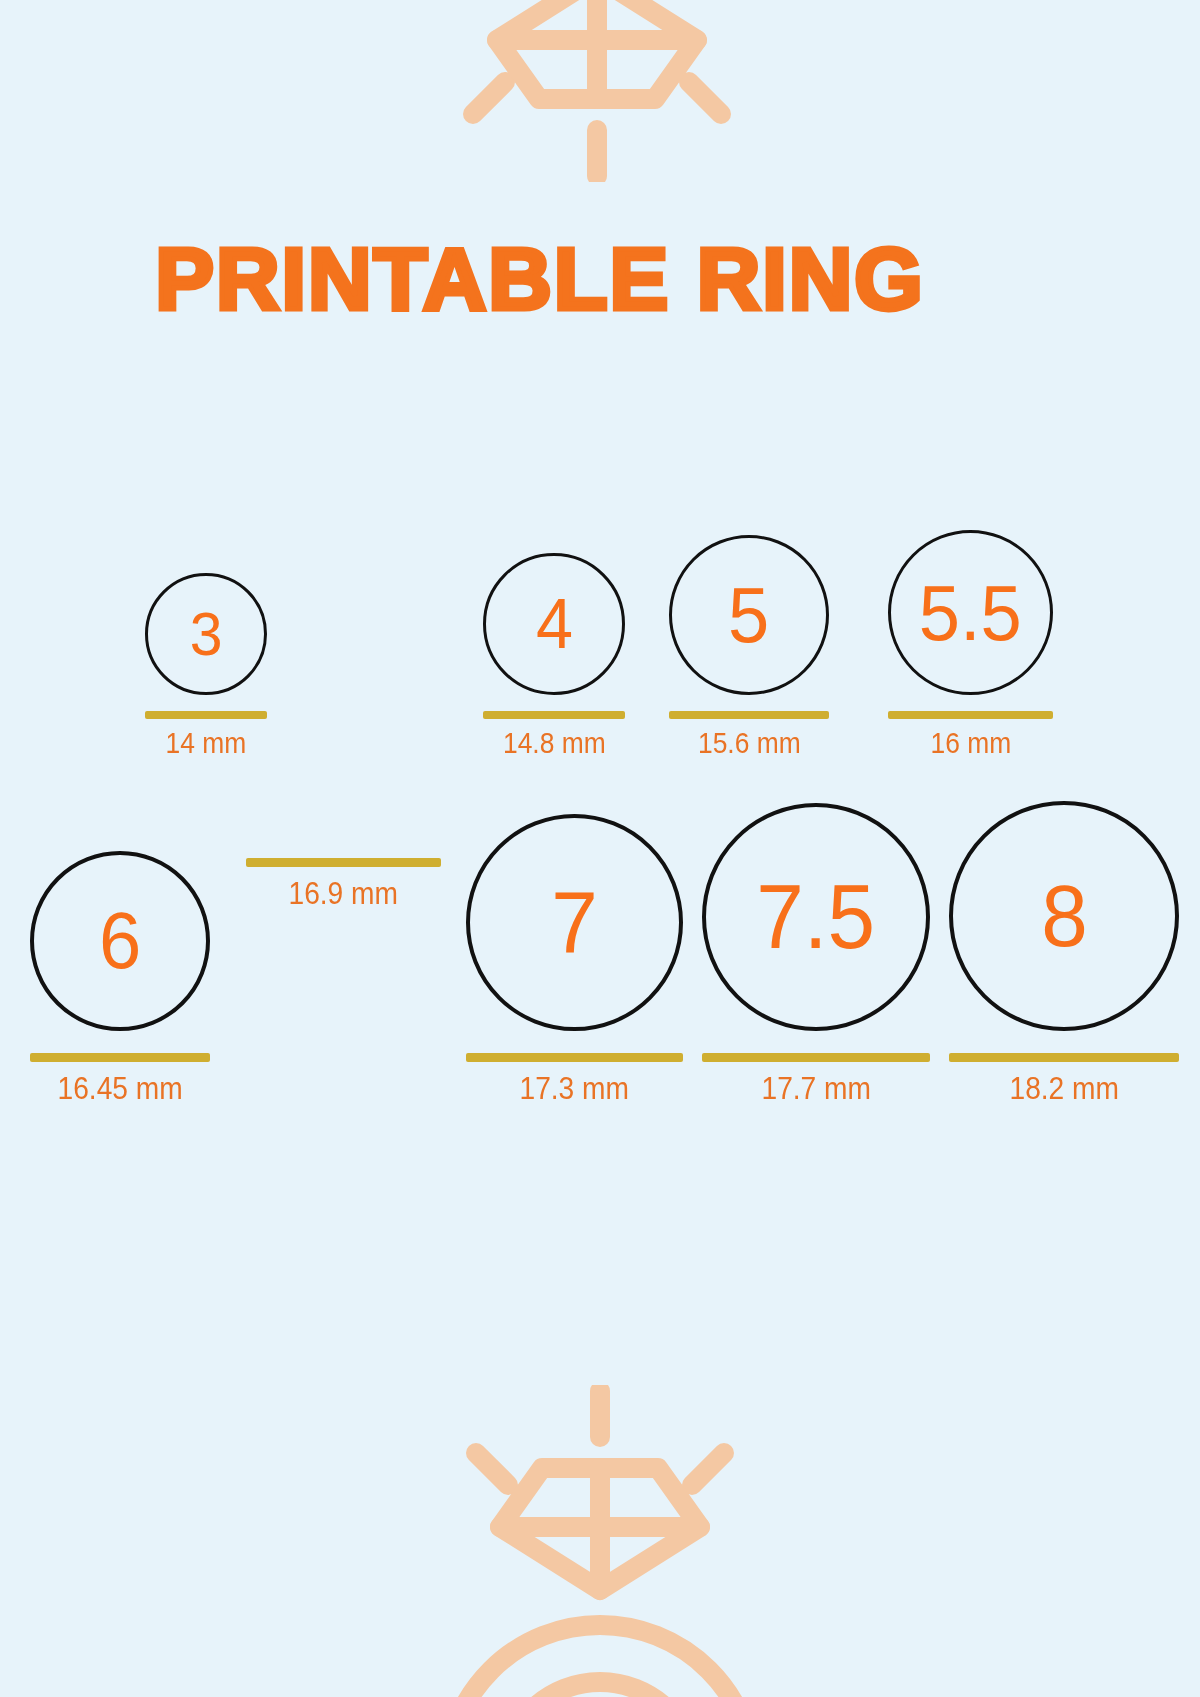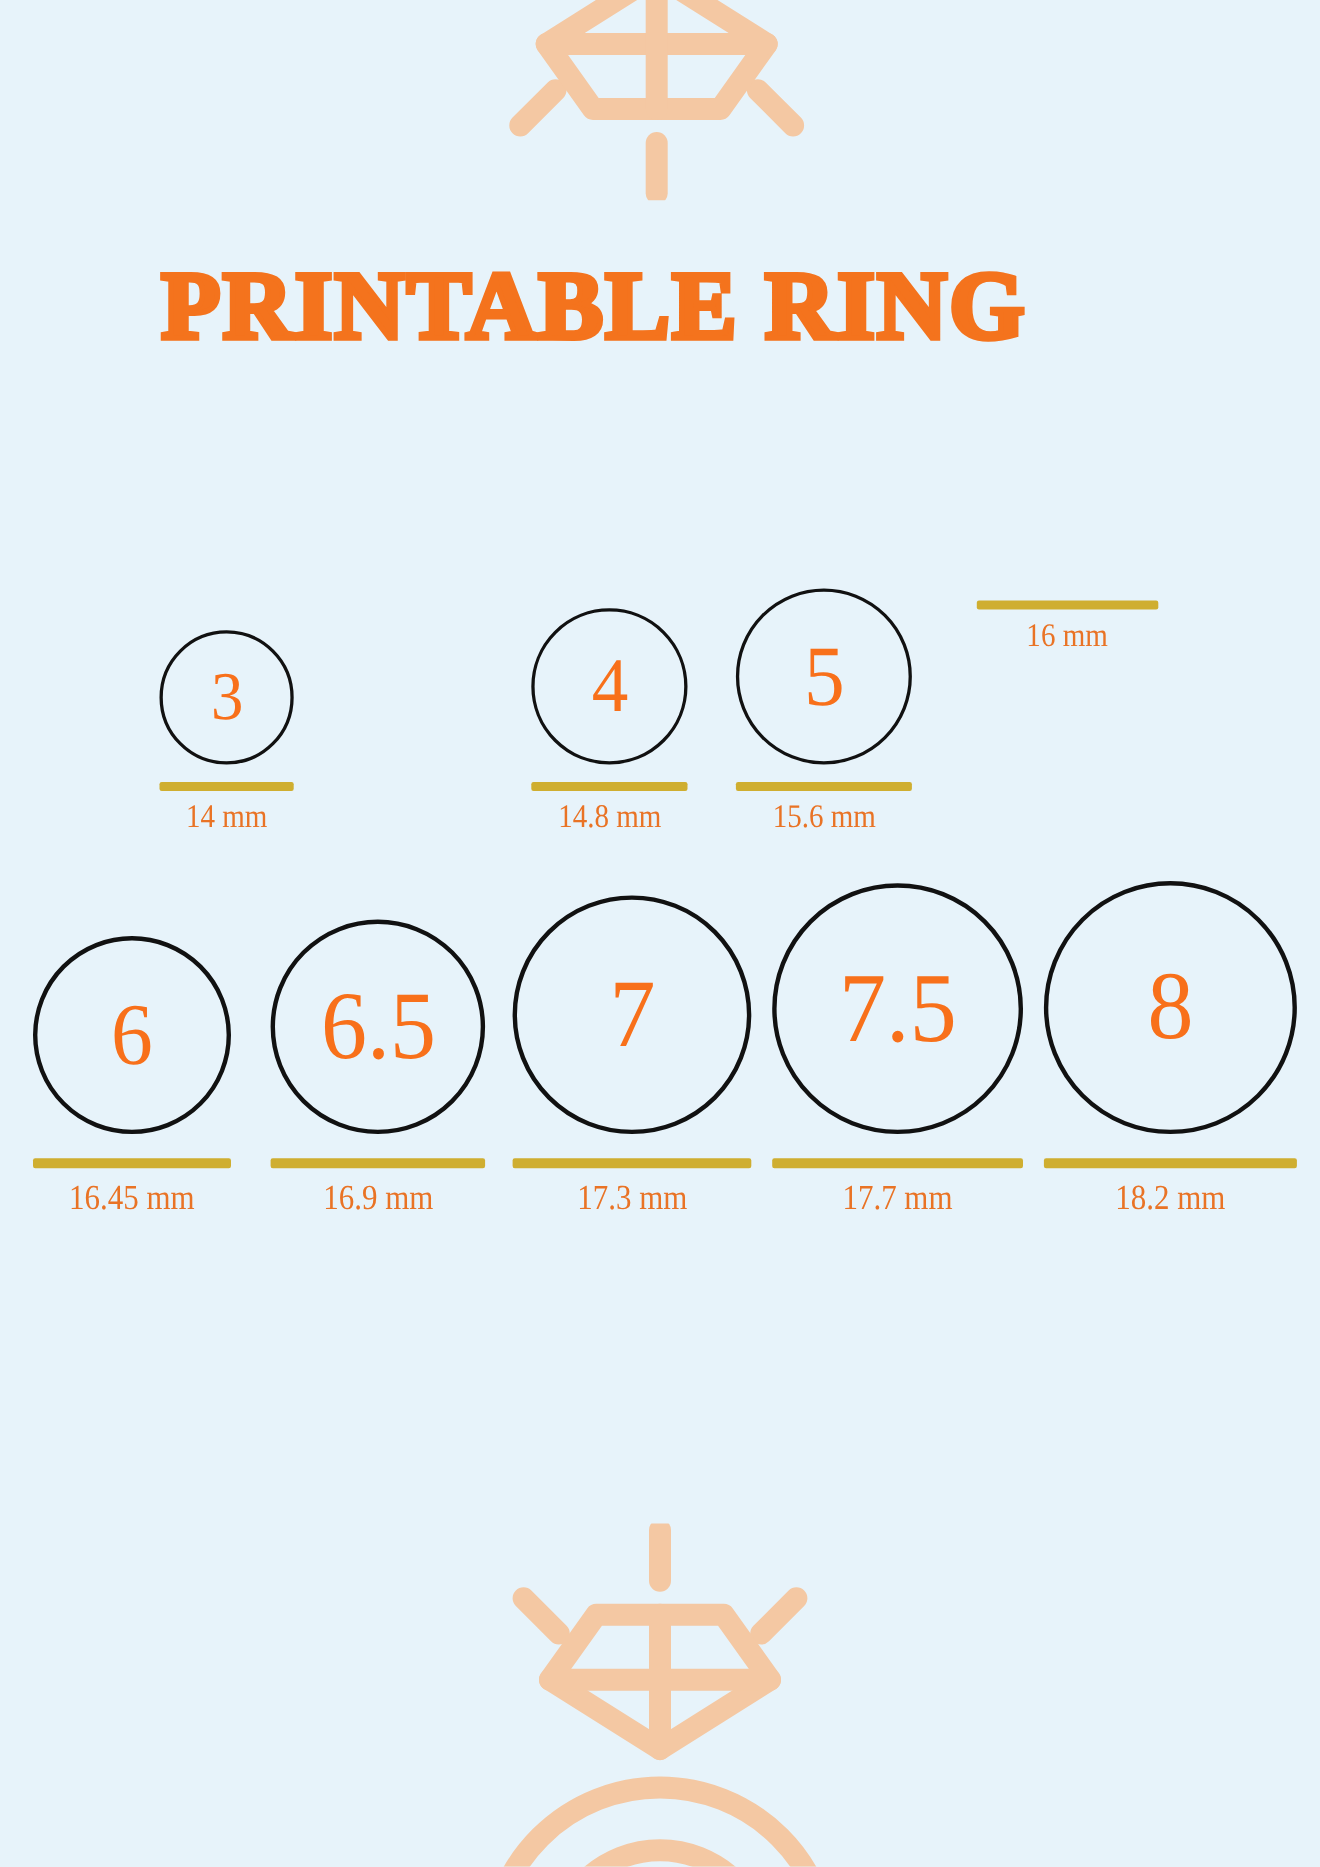--- a/index.html
+++ b/index.html
@@ -2,21 +2,21 @@
 <html><head>
 <meta charset="utf-8">
 <style>
   html,body{margin:0;padding:0;background:#E7F3FA;}
   .page{
     position:relative;
     width:1200px;
     height:1697px;
     background:#E7F3FA;
     overflow:hidden;
-    font-family:Liberation Serif, serif;
+    font-family:Liberation Sans, sans-serif;
   }
   
   .ring-icon{position:absolute;pointer-events:none;}
   .ring-icon svg{display:block;}
   .icon-top{left:447px;top:-438px;transform:scale(-1,-1);}
   .icon-bottom{left:450px;top:1385px;}
   
   .title{
     position:absolute;
     left:-60px;top:234px;width:1200px;
@@ -127,36 +127,36 @@
 
   <div class="group g4 r1">
     <div class="circle">
       <span class="num">5</span>
     </div>
     <div class="bar"></div>
     <div class="mm">15.6 mm</div>
   </div>
 
   <div class="group g5 r1">
+    <div class="circle">
+      <span class="num">5.5</span>
+    </div>
     <div class="bar"></div>
     <div class="mm">16 mm</div>
   </div>
 
   <div class="group g6 r2">
     <div class="circle">
       <span class="num">6</span>
     </div>
     <div class="bar"></div>
     <div class="mm">16.45 mm</div>
   </div>
 
   <div class="group g7 r2">
-    <div class="circle">
-      <span class="num">6.5</span>
-    </div>
     <div class="bar"></div>
     <div class="mm">16.9 mm</div>
   </div>
 
   <div class="group g8 r2">
     <div class="circle">
       <span class="num">7</span>
     </div>
     <div class="bar"></div>
     <div class="mm">17.3 mm</div>

